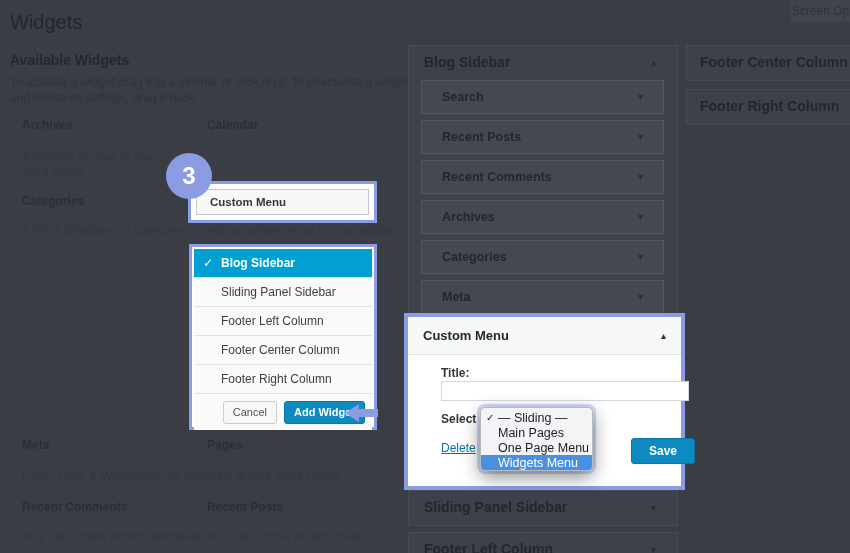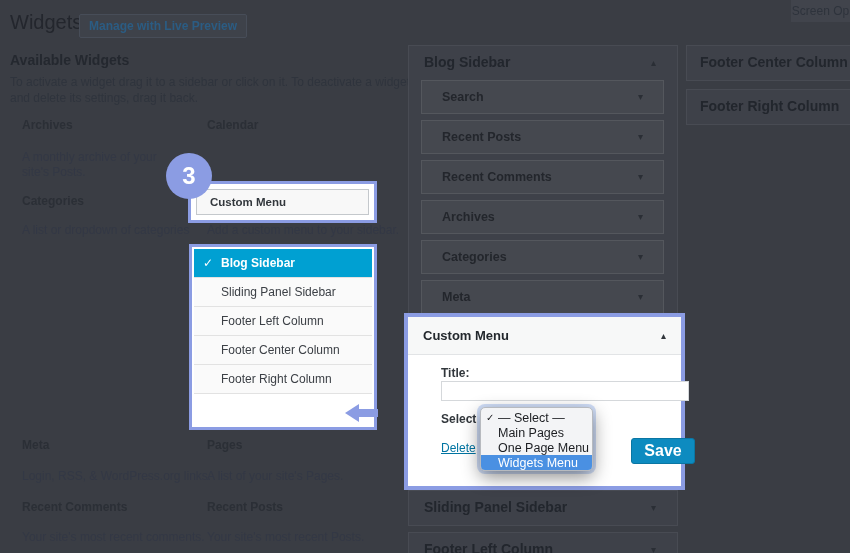--- a/index.html
+++ b/index.html
@@ -55,37 +55,36 @@
   .cm-head{height:37px;background:#f7f8f8;border-bottom:1px solid #e2e4e6;display:flex;
            align-items:center;padding:0 15px;}
   .cm-head-title{font-size:13px;font-weight:bold;color:#23282d;}
   .cm-head-arrow{margin-left:auto;font-size:10px;color:#32373c;line-height:1;}
   .cm-body{position:relative;height:128px;background:#fff;margin-left:16px;}
   .field-label{position:absolute;font-size:12px;font-weight:bold;color:#32373c;}
   .title-input{position:absolute;height:18px;border:1px solid #d5d8db;background:#fff;
                font-size:12px;padding:0 4px;}
   .links{position:absolute;font-size:12px;color:#8b9096;}
   .links a{color:#0074a2;text-decoration:underline;}
-  .save-btn{position:absolute;width:44px;height:24px;justify-content:center;font-size:16px;}
+  .save-btn{position:absolute;width:44px;height:24px;justify-content:center;font-size:12px;}
 
   .menu-popup{background:#f3f4f6;border:1px solid #b7babf;border-radius:5px;
               box-shadow:0 6px 18px rgba(0,0,0,.45), 0 0 0 3px rgba(120,160,235,.35);
               padding-top:2px;overflow:hidden;}
   .popup-row{height:15px;display:flex;align-items:center;padding-left:17px;position:relative;
              font-size:12.5px;color:#1c1e22;white-space:nowrap;}
   .popup-check{position:absolute;left:5px;font-size:10px;color:#1c1e22;}
   .popup-row.highlighted{background:#4a90e2;color:#fff;}
 </style>
 </head>
 <body>
 
 <div id="page">
 
   <div class="abs wp-title nw" style="left:10px;top:11px;">Widgets</div>
-  <div class="abs manage-btn nw" style="left:79px;top:14px;">Manage with Live Preview</div>
   <div class="abs screen-opts nw" style="left:791px;top:0;width:59px;">Screen Op</div>
 
   <div class="abs avail-head nw" style="left:10px;top:52px;">Available Widgets</div>
   <div class="abs avail-p nw" style="left:10px;top:75px;">To activate a widget drag it to a sidebar or click on it. To deactivate a widget</div>
   <div class="abs avail-p nw" style="left:10px;top:91px;">and delete its settings, drag it back.</div>
 
   <div class="abs fw-name nw" style="left:22px;top:118px;">Archives</div>
   <div class="abs fw-desc" style="left:22px;top:150px;width:158px;">A monthly archive of your site's Posts.</div>
   <div class="abs fw-name nw" style="left:207px;top:118px;">Calendar</div>
   <div class="abs fw-name nw" style="left:22px;top:194px;">Categories</div>
@@ -158,20 +157,24 @@
     </div>
     <div class="chooser-row">
       <span>Footer Left Column</span>
     </div>
     <div class="chooser-row">
       <span>Footer Center Column</span>
     </div>
     <div class="chooser-row">
       <span>Footer Right Column</span>
     </div>
+    <div class="chooser-actions">
+      <div class="btn btn-cancel">Cancel</div>
+      <div class="btn btn-primary">Add Widget</div>
+    </div>
   </div>
 
   <div class="abs step-circle" style="left:166px;top:153px;z-index:3;">3</div>
   <div class="abs" style="left:345px;top:404px;width:34px;height:18px;z-index:3;">
     <div class="pa-head"></div>
     <div class="pa-shaft"></div>
   </div>
 
   <div class="abs cm-panel" style="left:404px;top:313px;width:281px;height:177px;z-index:2;">
     <div class="cm-head">
@@ -187,21 +190,21 @@
         <span>|</span>
         <a>Close</a>
       </div>
       <div class="btn btn-primary save-btn" style="left:207px;top:83px;">Save</div>
     </div>
   </div>
 
   <div class="abs menu-popup" style="left:480px;top:407px;width:113px;height:64px;z-index:4;">
     <div class="popup-row">
       <span class="popup-check">✓</span>
-      <span>— Select —</span>
+      <span>— Sliding —</span>
     </div>
     <div class="popup-row">
       <span>Main Pages</span>
     </div>
     <div class="popup-row">
       <span>One Page Menu</span>
     </div>
     <div class="popup-row highlighted">
       <span>Widgets Menu</span>
     </div>

